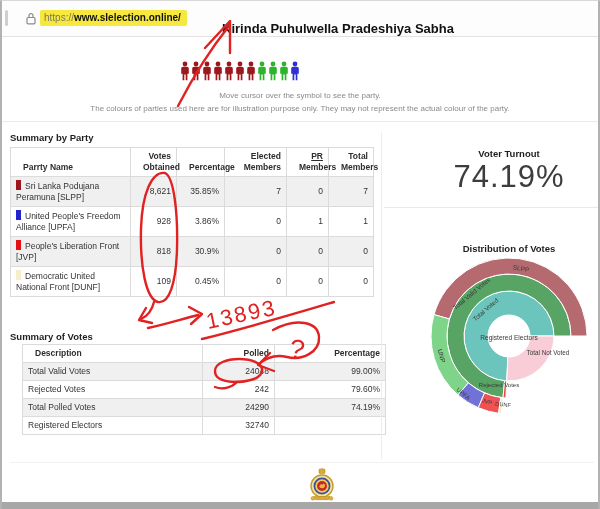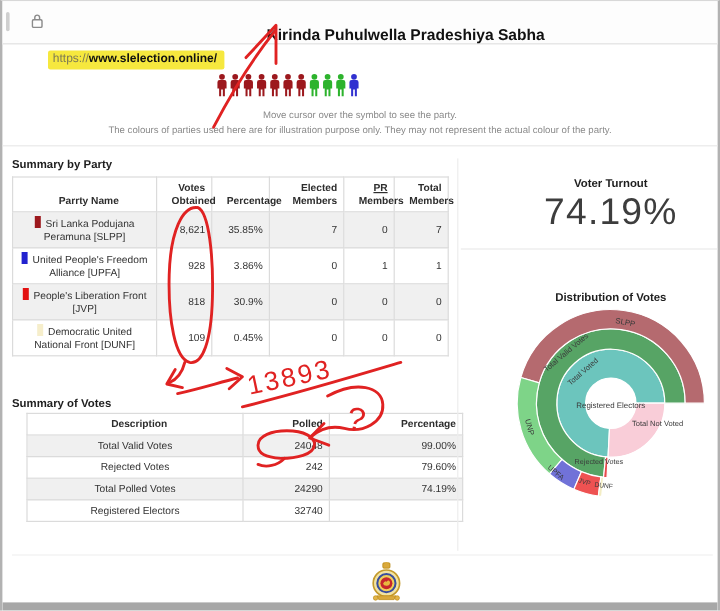--- a/index.html
+++ b/index.html
@@ -22,21 +22,21 @@
   .members{left:0;right:120px;top:57px;display:flex;justify-content:center;align-items:flex-end;gap:1px;}
   .person{width:10px;height:26px;display:block;}
   .caption{left:0;width:100%;text-align:center;font-size:8px;color:#8a8a8a;}
   .hr{background:#e9e9e9;height:1px;}
   .section-h{font-size:9.5px;font-weight:bold;color:#1e1e1e;}
   
   table{border-collapse:collapse;table-layout:fixed;width:363px;font-size:8.5px;color:#333;}
   th,td{border:1px solid #dbdbdb;padding:3px 5px;text-align:right;vertical-align:bottom;line-height:1.3;}
   th{font-weight:bold;color:#2d2d2d;background:#fff;padding-left:12px;}
   td{vertical-align:middle;}
-  th:first-child,td:first-child{text-align:center;}
+  th:first-child,td:first-child{text-align:left;}
   tbody tr:nth-child(odd) td{background:#f0f0f0;}
   .swatch{display:inline-block;width:5px;height:10px;margin-right:4px;vertical-align:-1px;}
   
   .turnout-h{left:410px;top:147px;width:194px;text-align:center;}
   .turnout-v{left:410px;top:158px;width:194px;text-align:center;font-size:31px;color:#3d3d3d;letter-spacing:1px;}
   .dist-h{left:410px;top:242px;width:194px;text-align:center;}
   .vline{width:1px;background:#ededed;}
   
   .bottom-bar{left:0;bottom:0;width:100%;height:7px;background:#a7a7a7;}
   .annot{left:0;top:0;pointer-events:none;z-index:40;}
@@ -48,21 +48,21 @@
 <div class="window">
 
   <div class="abs browser-bar">
     <div class="abs bar-edge"></div>
     <span class="abs lock">
       <svg width="10" height="13" viewBox="0 0 10 13">
         <path d="M3,5.5 V3.6 a2,2 0 0 1 4,0 V5.5" fill="none" stroke="#8b8b8b" stroke-width="1.2"></path>
         <rect x="1" y="5.5" width="8" height="6.3" rx="1" fill="none" stroke="#8b8b8b" stroke-width="1.2"></rect>
       </svg>
     </span>
-    <span class="abs url-chip" style="background: rgb(246, 232, 62); margin-top: 32px;">
+    <span class="abs url-chip" style="background: rgb(246, 232, 62);">
       <span class="url-scheme">https://</span><span class="url-domain">www.slelection.online/</span>
     </span>
   </div>
 
   <div class="abs page-title">Kirinda Puhulwella Pradeshiya Sabha</div>
 
   <div class="abs members">
       <svg class="person" viewBox="0 0 10 19">
          <circle cx="5" cy="2.5" r="2.4" fill="#9c181d"></circle>
          <path fill="#9c181d" d="M3,5.2 L7,5.2 Q8.8,5.2 8.8,7 L8.8,12.2 L7.4,12.2 L7.4,18.8 L5.7,18.8 L5.7,13 L4.3,13 L4.3,18.8 L2.6,18.8 L2.6,12.2 L1.2,12.2 L1.2,7 Q1.2,5.2 3,5.2 Z"></path>

